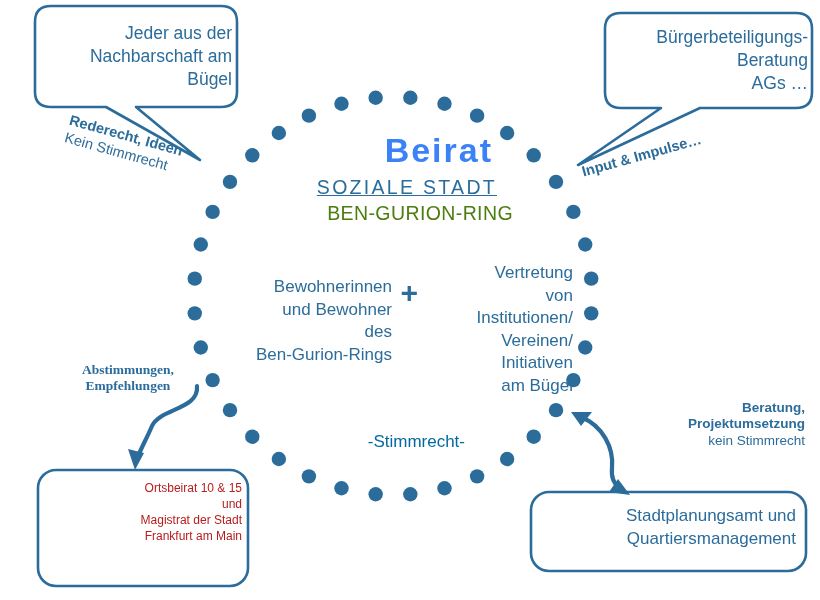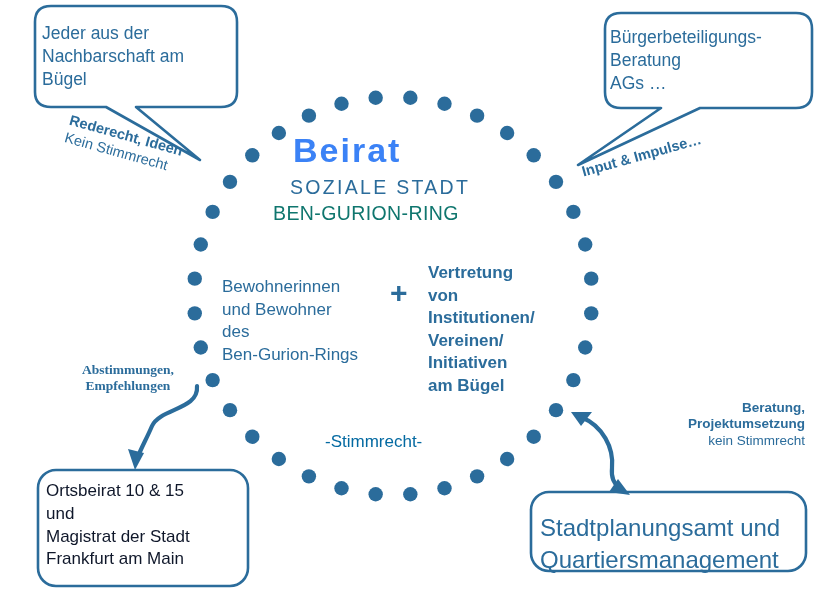--- a/index.html
+++ b/index.html
@@ -24,56 +24,56 @@
     left: 0;
     top: 0;
     width: 820px;
     height: 600px;
     pointer-events: none;
   }
   .txt {
     position: absolute;
     color: #2B6C9B;
     line-height: 1.22;
-    text-align: left;
+    text-align: right;
     white-space: pre-line;
   }
 
   
   .bubble-text {
     font-size: 17.5px;
     color: #2B6C9B;
     line-height: 1.32;
   }
   #bubble-nachbarschaft-text { left: 42px; top: 22px; width: 190px; }
   #bubble-workshops-text { left: 610px; top: 26px; width: 198px; }
 
   
   #center-title {
     left: 293px; top: 130px; width: 200px;
     font-size: 34px; font-weight: bold; letter-spacing: 2px;
     color: #3b82f6;
   }
   #center-sub1 {
-    left: 290px; top: 176px; width: 240px;
-    font-size: 19.5px; letter-spacing: 2.3px; color: #2B6C9B;
+    left: 257px; top: 176px; width: 240px;
+    font-size: 19.5px; letter-spacing: 2.3px; color: #2B6C9B; text-decoration: underline;
   }
   #center-sub2 {
     left: 273px; top: 202px; width: 240px;
-    font-size: 19.5px; letter-spacing: 0.4px; color: #0f766e;
+    font-size: 19.5px; letter-spacing: 0.4px; color: #4d7c0f;
   }
 
   
   #col-left {
     left: 222px; top: 276px; width: 170px;
     font-size: 17px; color: #2B6C9B; line-height: 1.33;
   }
   #col-right {
     left: 428px; top: 262px; width: 145px;
-    font-size: 17px; color: #2B6C9B; line-height: 1.33; font-weight: bold;
+    font-size: 17px; color: #2B6C9B; line-height: 1.33;
   }
   #plus-sign {
     left: 390px; top: 275px; width: 28px;
     font-size: 30px; font-weight: bold; color: #2B6C9B;
   }
   #stimmrecht {
     left: 325px; top: 432px; width: 140px;
     font-size: 17px; color: #0369a1;
   }
 
@@ -101,25 +101,25 @@
   #ann-input {
     left: 580px; top: 164px; width: 170px;
     transform: rotate(-15.5deg); transform-origin: 0 0;
     text-align: left;
   }
   #ann-input .b { font-size: 14.5px; }
 
   
   #box-ortsbeirat-text {
     left: 46px; top: 480px; width: 196px;
-    font-size: 17px; color: #0f172a; line-height: 1.34;
+    font-size: 12px; color: #b91c1c; line-height: 1.34;
   }
   #box-stadtplanung-text {
     left: 540px; top: 505px; width: 256px;
-    font-size: 24px; color: #2B6C9B; line-height: 1.34; margin-top: 7px;
+    font-size: 17px; color: #2B6C9B; line-height: 1.34;
   }
 </style>
 </head>
 <body>
 
 <div id="stage">
 
   <svg class="layer" viewBox="0 0 820 600">
 
     <g id="ring-dots">

